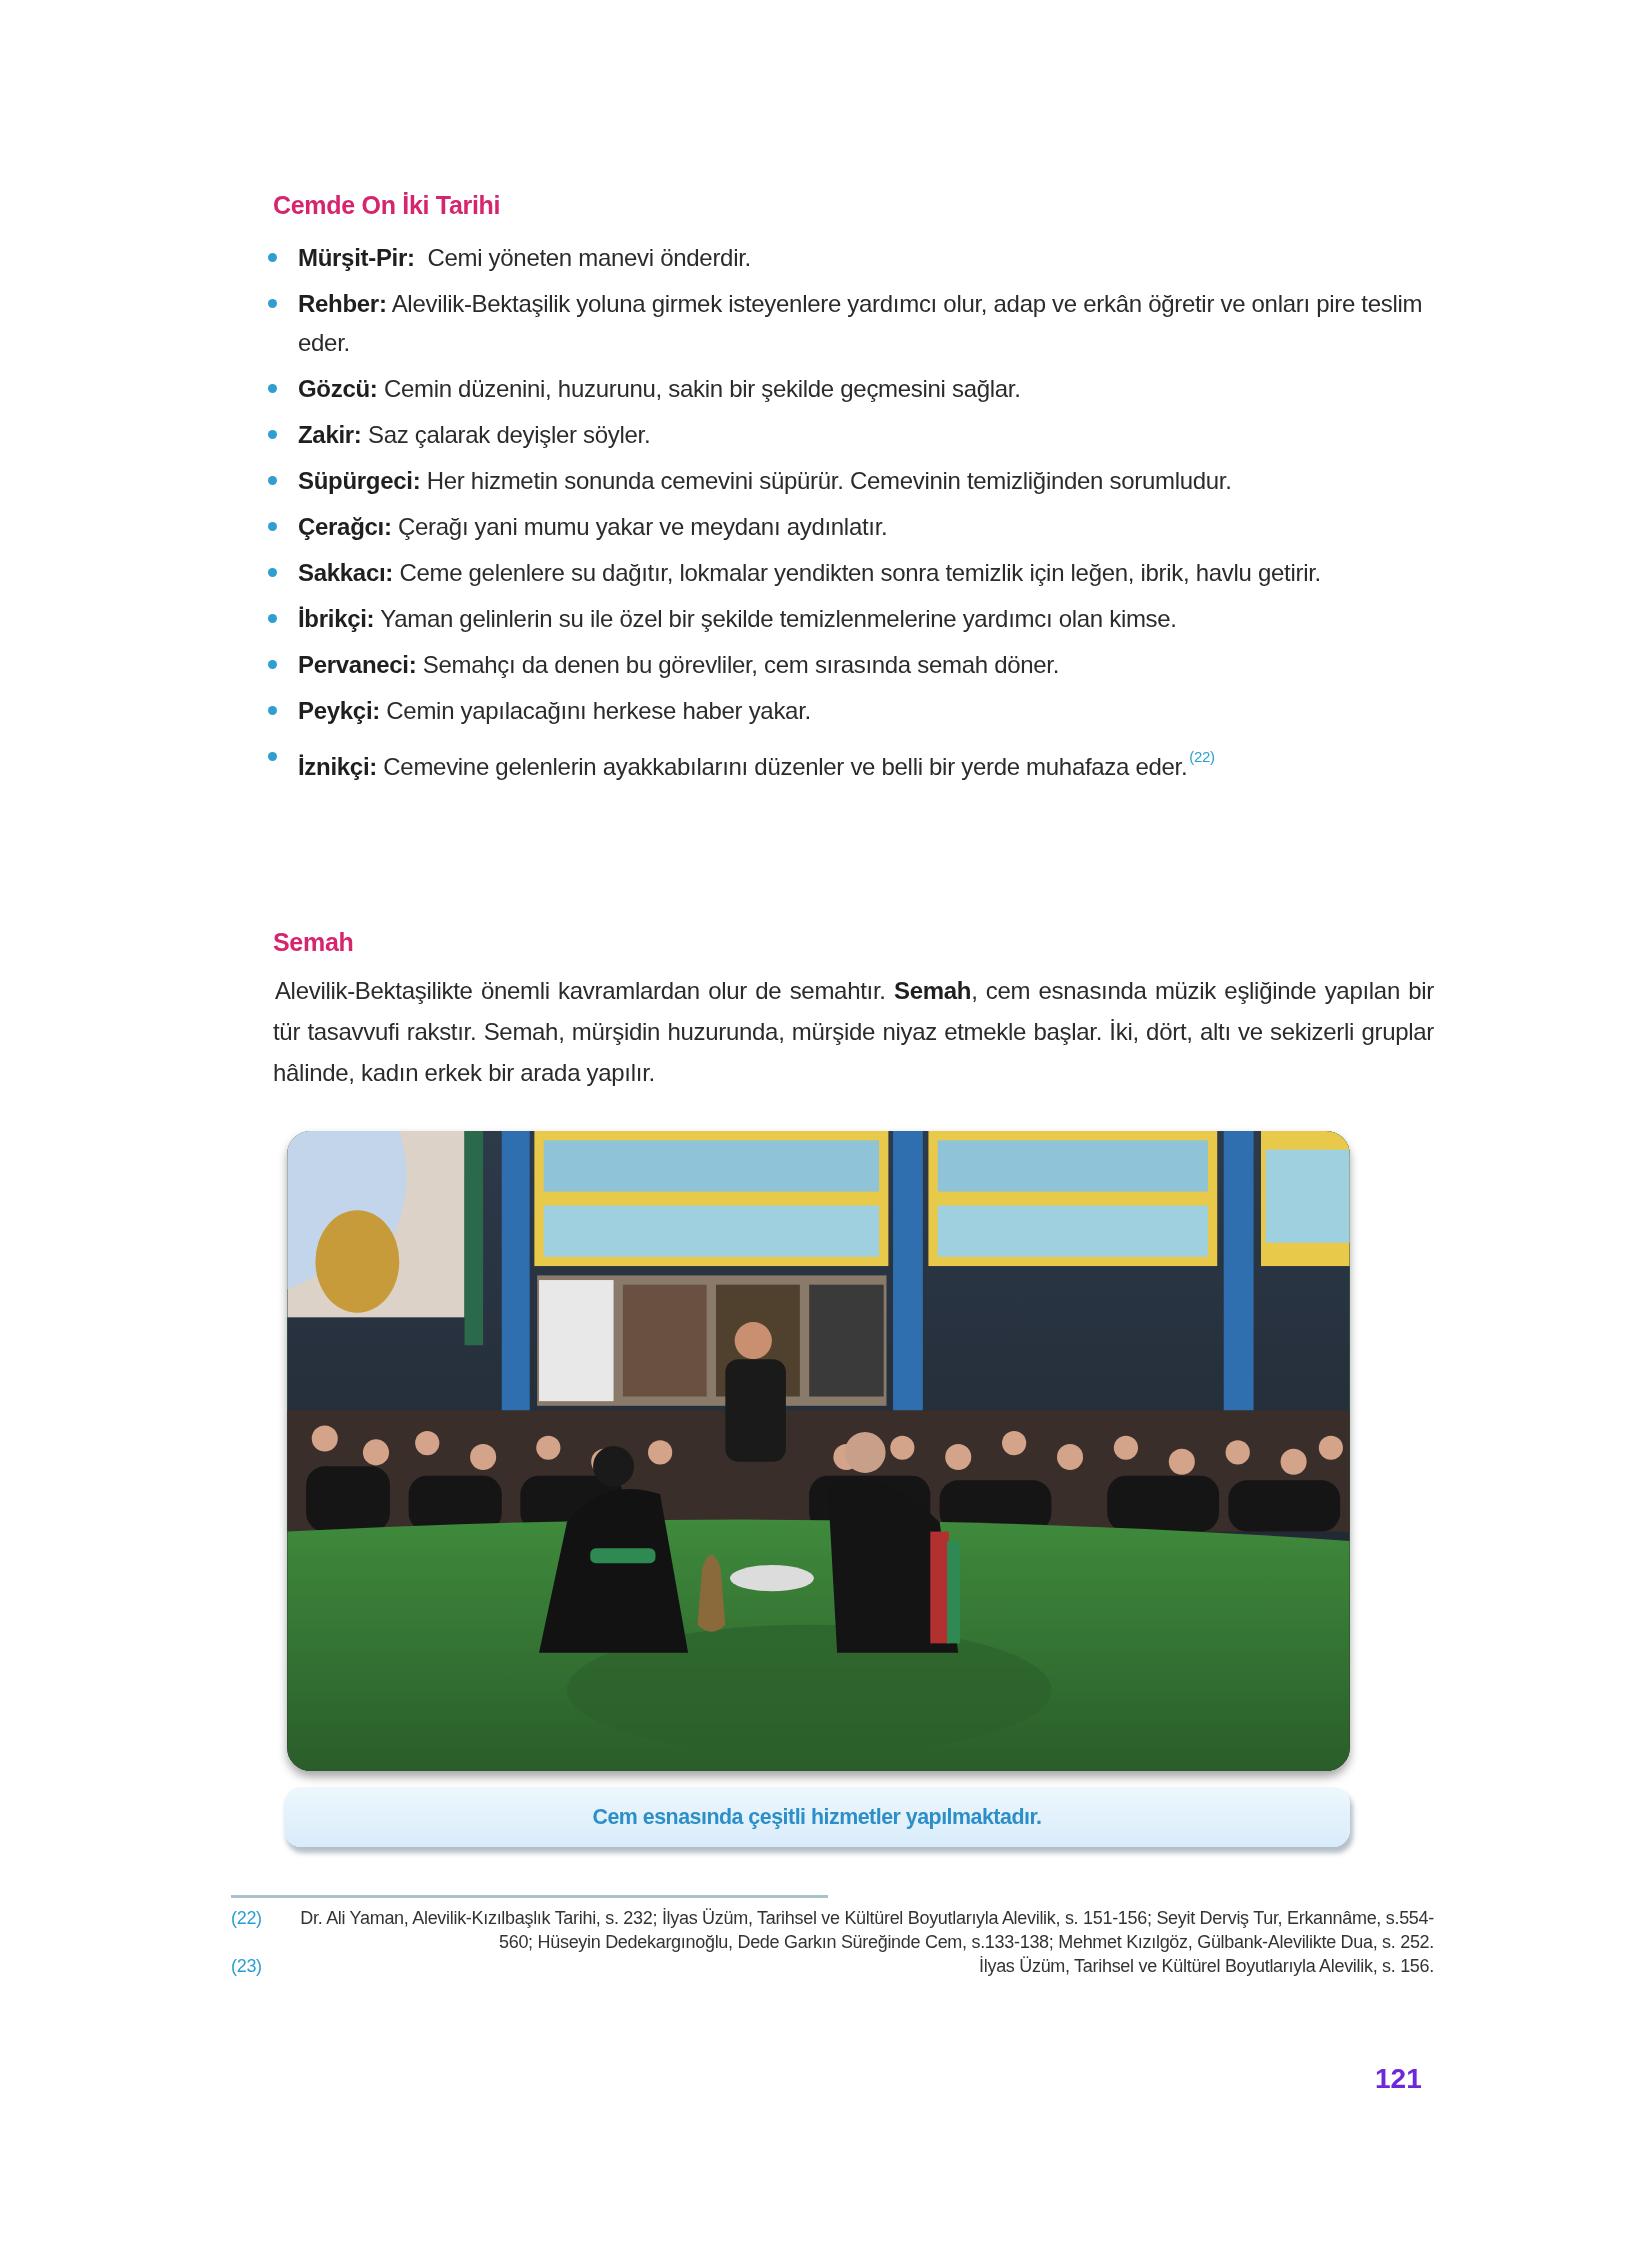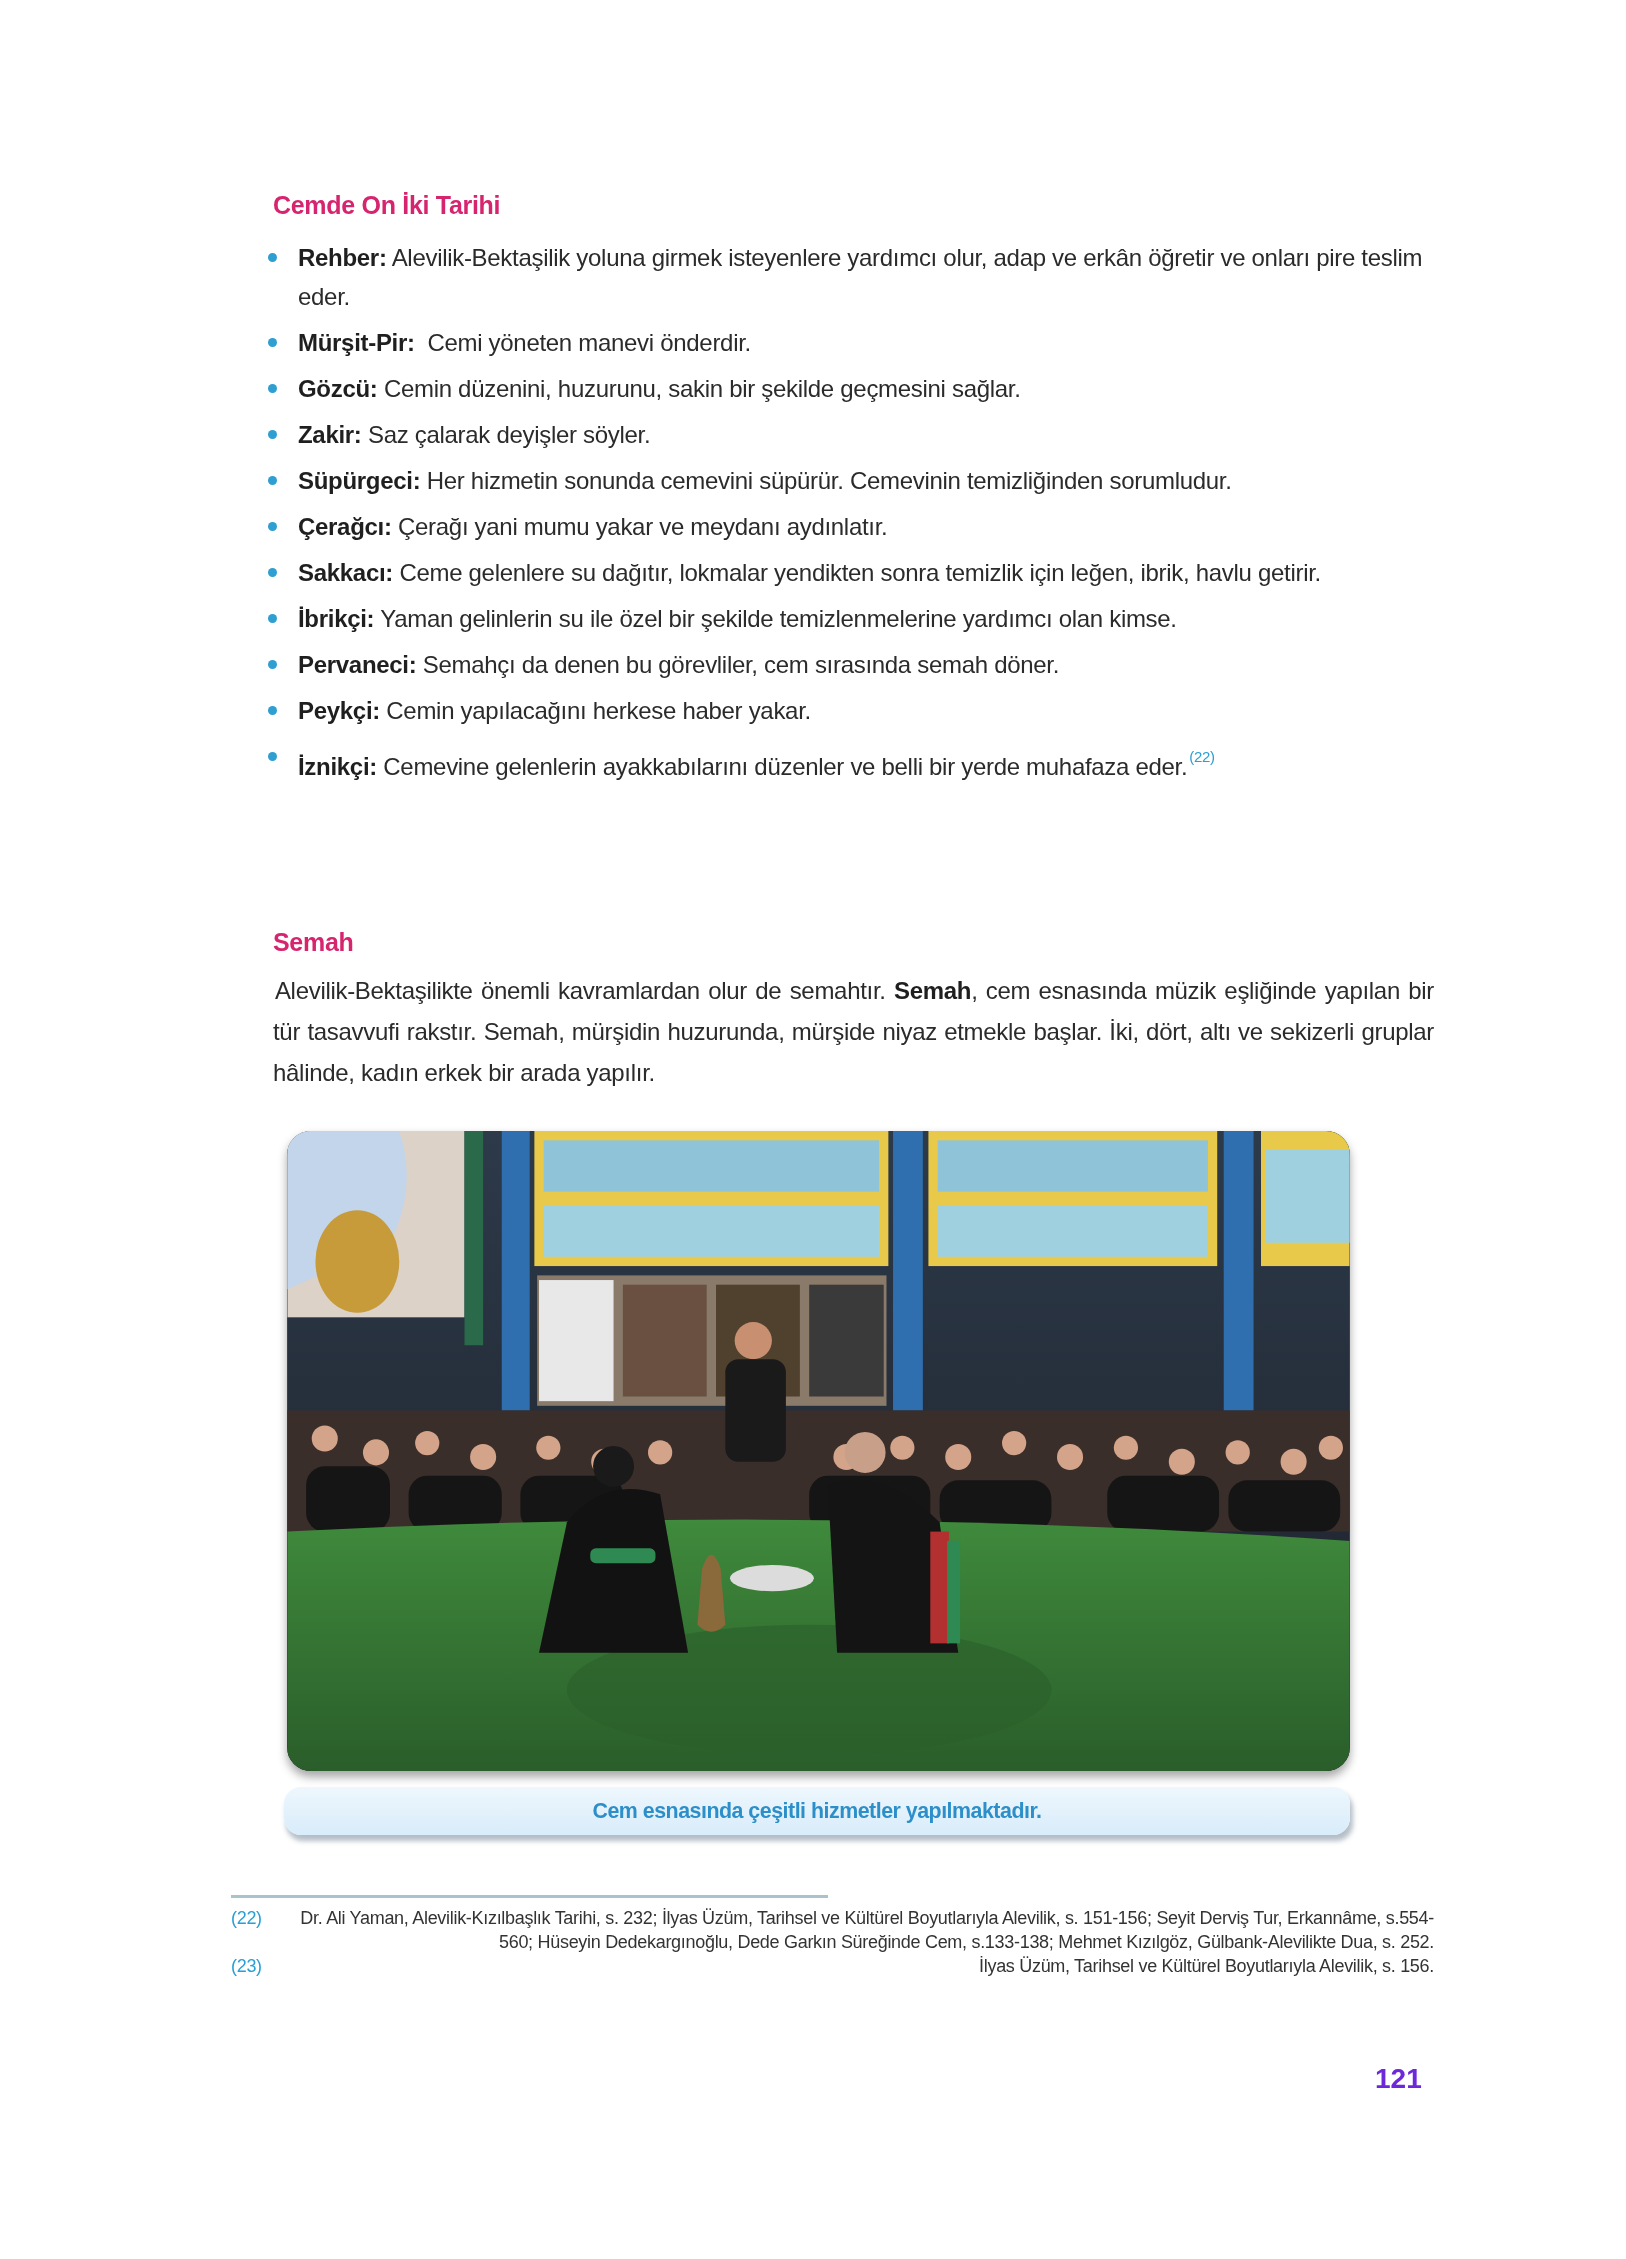--- a/index.html
+++ b/index.html
@@ -11,39 +11,39 @@
   ul.hizmet { position: absolute; left: 266px; top: 238px; width: 1175px; margin: 0; padding: 0; list-style: none; }
   ul.hizmet li { position: relative; padding-left: 32px; font-size: 24px; line-height: 39px; margin-bottom: 7px; letter-spacing: -0.3px; }
   ul.hizmet li .bullet { position: absolute; left: 1.9px; top: 15px; width: 9.3px; height: 9.3px; border-radius: 50%; background: #2f9ed0; }
   ul.hizmet li b { color: #1f1f1f; }
   sup.ref { color: #2a9fd6; font-size: 15px; vertical-align: 13px; margin-left: 1.9px; }
   .para { position: absolute; left: 273px; top: 970px; width: 1161px; font-size: 24px; line-height: 41px; text-indent: 1.9px; letter-spacing: -0.3px; text-align: justify; }
   .para b { color: #1f1f1f; }
   .photo { position: absolute; left: 287px; top: 1131px; width: 1063px; height: 640px; border-radius: 24px; overflow: hidden;
            box-shadow: 0 5.6px 9.3px rgba(0,0,0,0.35); background: #2f6e2e; }
   .photo svg { display: block; }
-  .caption { position: absolute; left: 284px; top: 1787px; width: 1066px; height: 48px; border-radius: 17px;
+  .caption { position: absolute; left: 284px; top: 1787px; width: 1066px; height: 60px; border-radius: 17px;
              background: linear-gradient(#eef7fd, #d8ecfa); box-shadow: 2.8px 5.6px 5.6px rgba(90,110,130,0.45);
              display: flex; align-items: center; justify-content: center; }
   .caption span { color: #2d8fc9; font-size: 21.4px; font-weight: bold; letter-spacing: -0.5px; }
   .fn-rule { position: absolute; left: 231px; top: 1895px; width: 597px; height: 2.8px; background: #a9c2cc; }
   .footnotes { position: absolute; left: 231px; top: 1906px; width: 1203px; font-size: 18px; line-height: 24px; color: #333; letter-spacing: -0.3px; }
   .fn { display: flex; }
   .fn .num { color: #2a9fd6; width: 47px; flex: none; }
   .fn .txt { flex: 1; text-align: right; }
   .pagenum { position: absolute; left: 1375px; top: 2063px; font-size: 28px; font-weight: bold; color: #6d28d9; }
 </style>
 </head>
 <body>
 
 <div class="heading" id="h1">Cemde On İki Tarihi</div>
 
 <ul class="hizmet">
+  <li><span class="bullet"></span><b>Mürşit-Pir:</b><span style="white-space:pre">  Cemi yöneten manevi önderdir.</span></li>
   <li><span class="bullet"></span><b>Rehber:</b><span> Alevilik-Bektaşilik yoluna girmek isteyenlere yardımcı olur, adap ve erkân öğretir ve onları pire teslim eder.</span></li>
-  <li><span class="bullet"></span><b>Mürşit-Pir:</b><span style="white-space:pre">  Cemi yöneten manevi önderdir.</span></li>
   <li><span class="bullet"></span><b>Gözcü:</b><span> Cemin düzenini, huzurunu, sakin bir şekilde geçmesini sağlar.</span></li>
   <li><span class="bullet"></span><b>Zakir:</b><span> Saz çalarak deyişler söyler.</span></li>
   <li><span class="bullet"></span><b>Süpürgeci:</b><span> Her hizmetin sonunda cemevini süpürür. Cemevinin temizliğinden sorumludur.</span></li>
   <li><span class="bullet"></span><b>Çerağcı:</b><span> Çerağı yani mumu yakar ve meydanı aydınlatır.</span></li>
   <li><span class="bullet"></span><b>Sakkacı:</b><span> Ceme gelenlere su dağıtır, lokmalar yendikten sonra temizlik için leğen, ibrik, havlu getirir.</span></li>
   <li><span class="bullet"></span><b>İbrikçi:</b><span> Yaman gelinlerin su ile özel bir şekilde temizlenmelerine yardımcı olan kimse.</span></li>
   <li><span class="bullet"></span><b>Pervaneci:</b><span> Semahçı da denen bu görevliler, cem sırasında semah döner.</span></li>
   <li><span class="bullet"></span><b>Peykçi:</b><span> Cemin yapılacağını herkese haber yakar.</span></li>
   <li><span class="bullet"></span><b>İznikçi:</b><span> Cemevine gelenlerin ayakkabılarını düzenler ve belli bir yerde muhafaza eder.</span><sup class="ref">(22)</sup></li>
 </ul>

